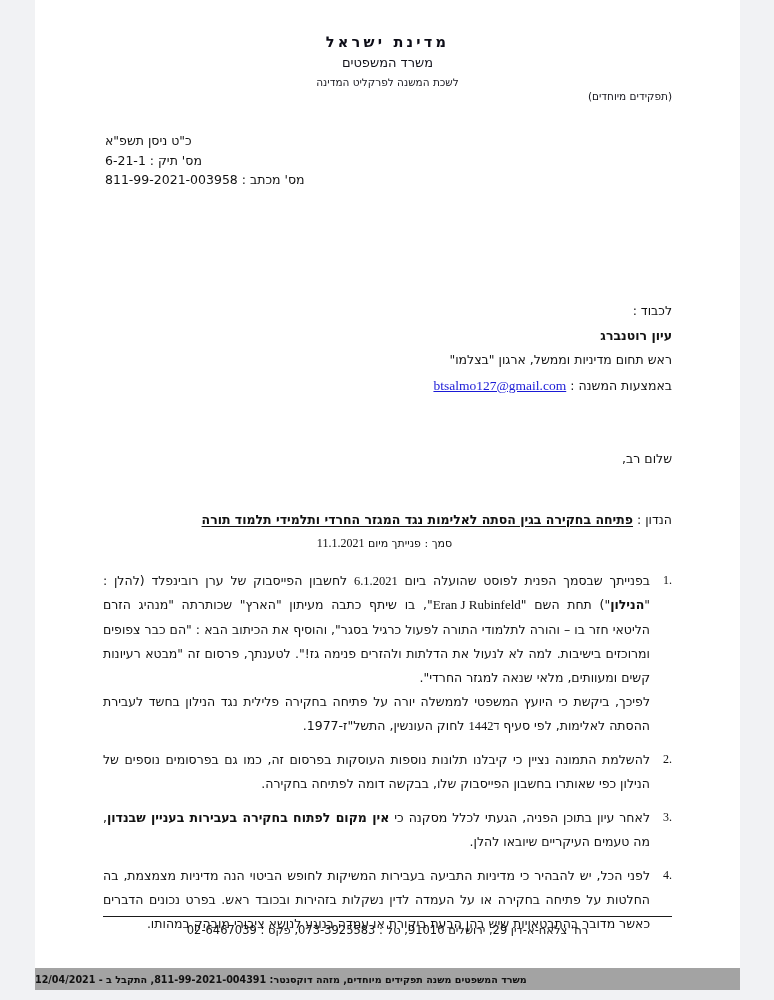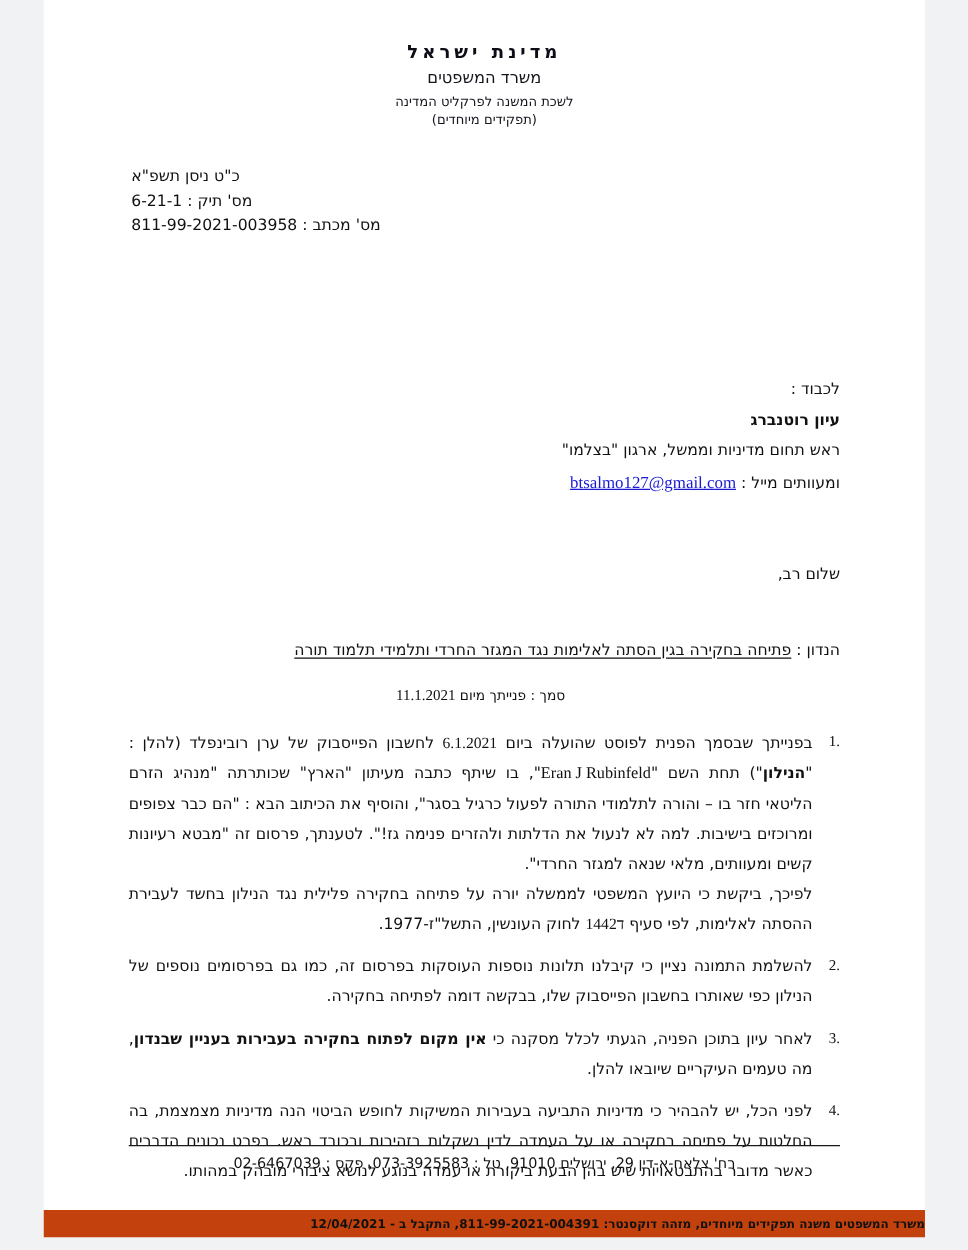--- a/index.html
+++ b/index.html
@@ -65,20 +65,21 @@
   .lh-bureau {
     font-size: 10.5px;
     color: #15151d;
     margin-top: 3px;
     line-height: 1.35;
   }
   .lh-unit {
     font-size: 10.5px;
     color: #15151d;
     line-height: 1.35;
+    text-align: right;
   }
 
   
   .refblock {
     margin-top: 28px;
     text-align: left;
     direction: rtl;
     font-size: 12.5px;
     line-height: 1.55;
     color: #111;
@@ -115,26 +116,26 @@
 
   
   .subject {
     margin-top: 44px;
     font-size: 12.5px;
     color: #111;
     line-height: 1.6;
   }
   .subject .label { }
   .subject .value {
-    font-weight: normal;
+    font-weight: bold;
     text-decoration: underline;
     text-underline-offset: 2px;
   }
   .ref-line {
-    margin-top: 19px;
+    margin-top: 6px;
     font-size: 11px;
     color: #111;
     text-align: center;
     padding-right: 6px;
   }
   .ref-line .num {
     font-family: "Liberation Serif", "DejaVu Serif", serif;
     font-size: 12px;
     direction: ltr;
     unicode-bidi: embed;
@@ -205,24 +206,24 @@
     direction: rtl;
   }
 
   
   .stampbar {
     position: absolute;
     left: 35px;
     top: 968px;
     width: 705px;
     height: 22px;
-    background: #c2410c;
+    background: #a3a3a3;
     display: flex;
     align-items: center;
-    justify-content: flex-start;
+    justify-content: flex-end;
     direction: rtl;
   }
   .stampbar .txt {
     font-size: 9.6px;
     font-weight: bold;
     color: #111;
     white-space: nowrap;
   }
   .bottom-strip {
     position: absolute;
@@ -252,21 +253,21 @@
       <div class="refblock">
         <div>כ"ט ניסן תשפ"א</div>
         <div>מס' תיק : 6-21-1</div>
         <div>מס' מכתב : 811-99-2021-003958</div>
       </div>
 
       <div class="addressee">
         <div class="to-label">לכבוד :</div>
         <div class="name">עיון רוטנברג</div>
         <div class="role">ראש תחום מדיניות וממשל, ארגון "בצלמו"</div>
-        <div class="mailrow"><span>ומעוותים מייל :</span> <a class="maillink" href="#">btsalmo127@gmail.com</a></div>
+        <div class="mailrow"><span>באמצעות המשנה :</span> <a class="maillink" href="#">btsalmo127@gmail.com</a></div>
       </div>
 
       <div class="greeting">שלום רב,</div>
 
       <div class="subject">
         <span class="label">הנדון :</span>
         <span class="value">פתיחה בחקירה בגין הסתה לאלימות נגד המגזר החרדי ותלמידי תלמוד תורה</span>
       </div>
       <div class="ref-line">
         <span>סמך : פנייתך מיום</span>

